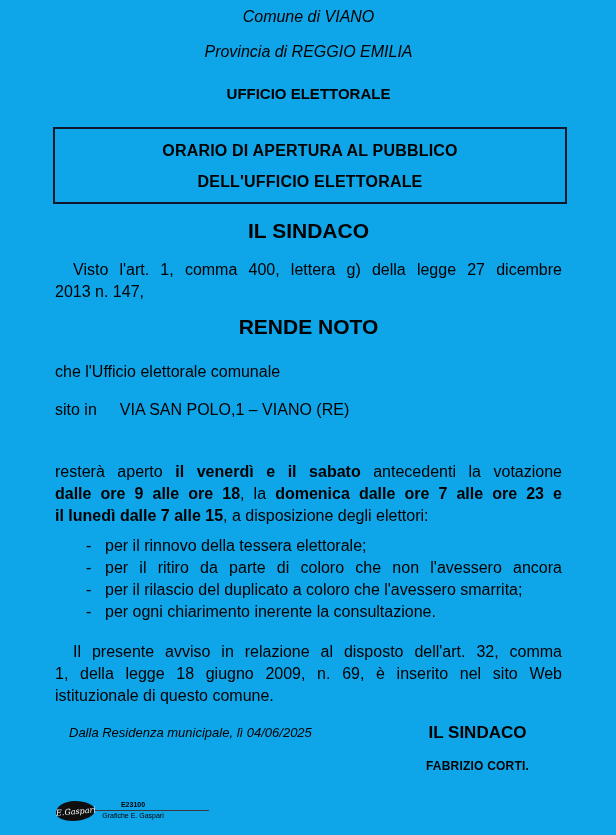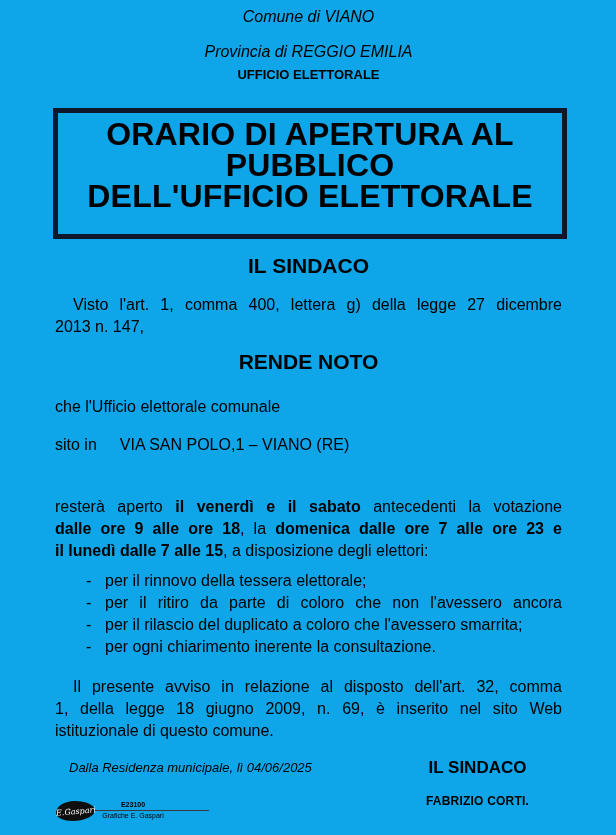--- a/index.html
+++ b/index.html
@@ -11,29 +11,29 @@
     color: #000000;
     font-family: "Liberation Sans", sans-serif;
     overflow: hidden;
     box-sizing: border-box;
   }
   .content { margin: 0 54px 0 55px; }
 
   .center { text-align: center; }
   .comune     { padding-top: 8px;  font-style: italic; font-size: 16px; line-height: 18px; }
   .provincia  { margin-top: 17px;  font-style: italic; font-size: 16px; line-height: 18px; }
-  .ufficio    { margin-top: 5px;   font-weight: bold;  font-size: 13px; line-height: 17px; }
+  .ufficio    { margin-top: 24px;   font-weight: bold;  font-size: 15px; line-height: 17px; }
 
   .title-box {
     margin: 25px -5px 0 -2px;
-    border: 5px solid #0f172a;
-    padding: 6px 0 22px;
+    border: 2px solid #0f172a;
+    padding: 6px 0 5px;
     text-align: center;
     font-weight: bold;
-    font-size: 32px;
+    font-size: 16px;
     line-height: 31px;
     letter-spacing: 0.2px;
   }
 
   .h-big { font-weight: bold; font-size: 21px; line-height: 24px; text-align: center; }
   .h-sindaco { margin-top: 15px; }
   .h-rende   { margin-top: 12px; }
 
   .body-text { font-size: 16px; line-height: 22px; }
   .stretch { text-align: justify; text-align-last: justify; }

